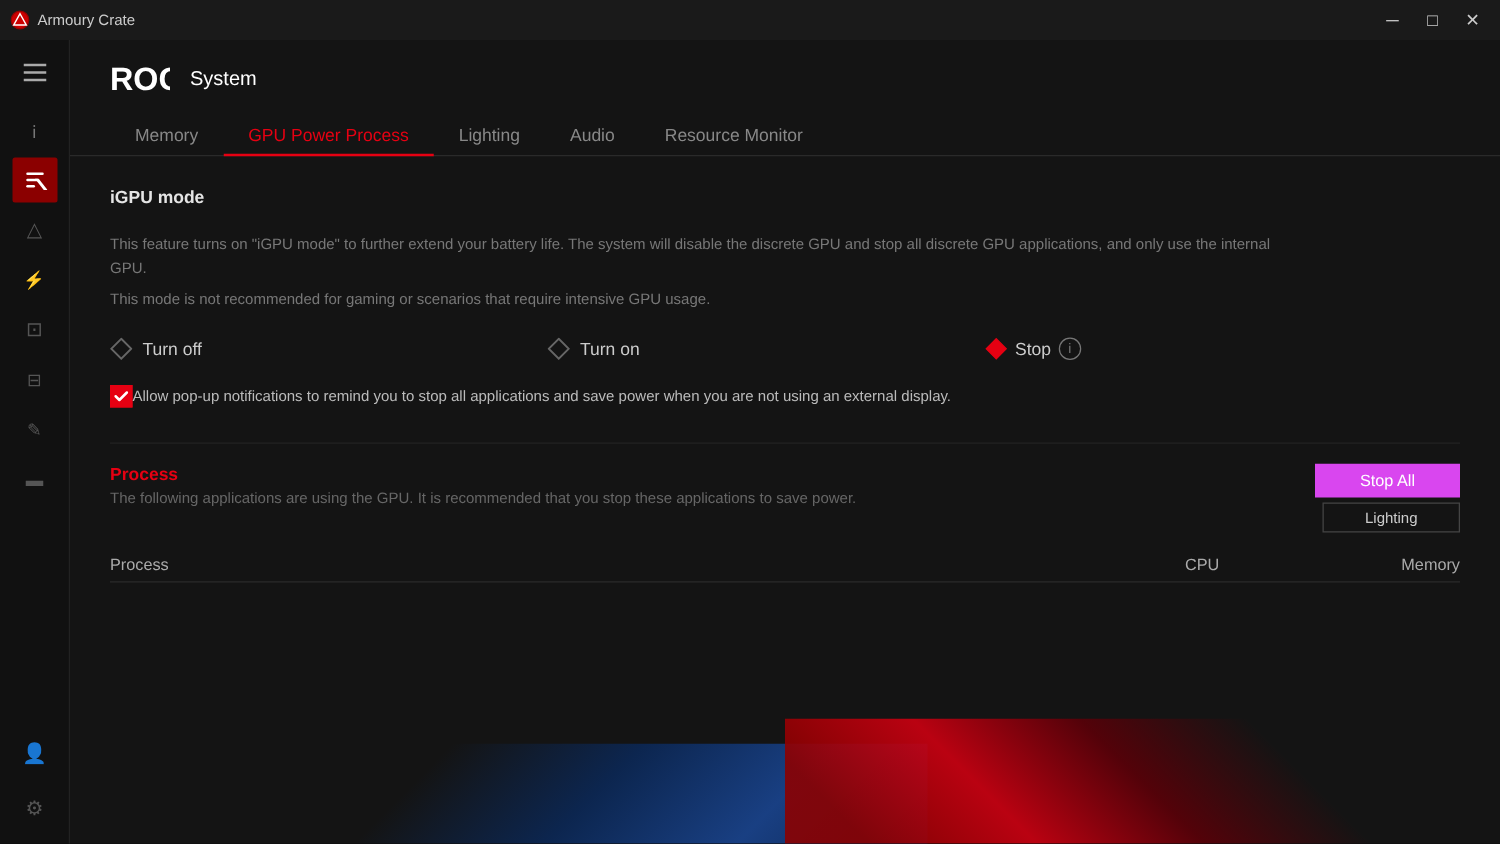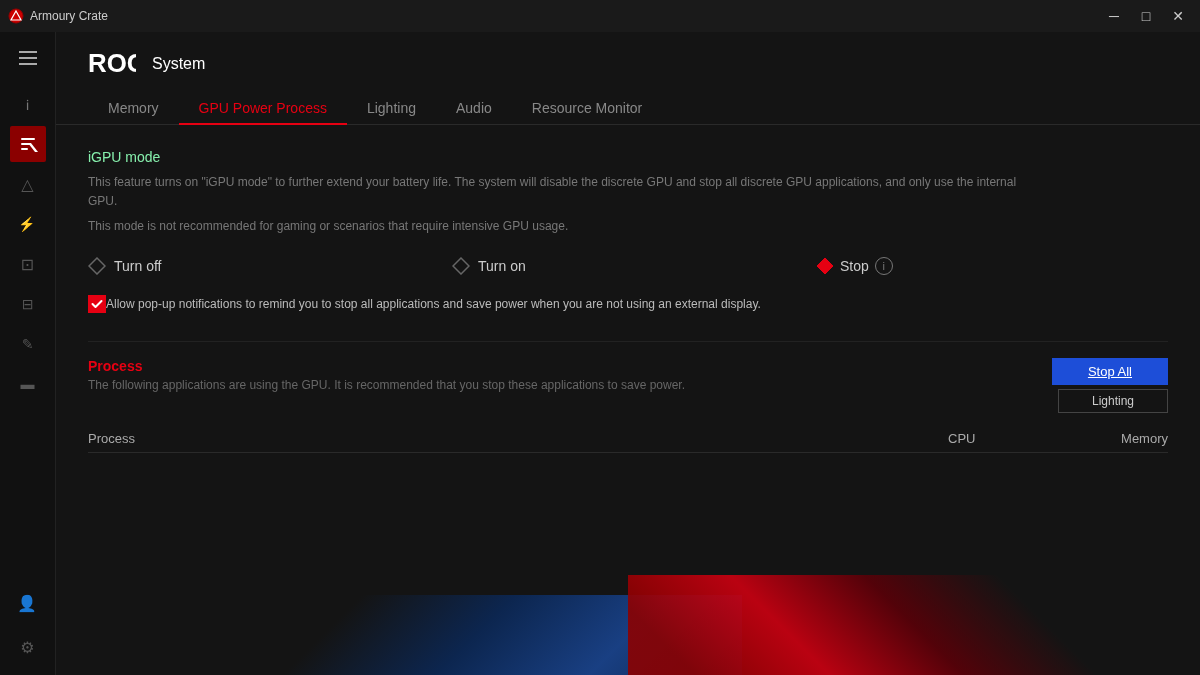--- a/index.html
+++ b/index.html
@@ -169,37 +169,37 @@
     }
 
     
     .main-content {
       flex: 1;
       padding: 24px 32px;
       overflow-y: auto;
     }
 
     .igpu-title {
-      color: #86efac;
+      color: #e5e5e5;
       font-size: 14px;
-      font-weight: 400;
-      margin-bottom: 8px;
+      font-weight: 700;
+      margin-bottom: 21px;
     }
     .igpu-desc {
       color: #777;
       font-size: 12px;
       line-height: 1.6;
       margin-bottom: 20px;
       max-width: 950px;
     }
 
     
     .radio-group {
       display: flex;
-      gap: 14px;
+      gap: 0;
       margin-bottom: 20px;
       align-items: center;
     }
     .radio-option {
       display: flex;
       align-items: center;
       gap: 8px;
       min-width: 350px;
       cursor: pointer;
     }
@@ -286,28 +286,27 @@
       color: #666;
       font-size: 12px;
     }
     .process-buttons {
       display: flex;
       flex-direction: column;
       gap: 4px;
       align-items: flex-end;
     }
     .btn-stop-all {
-      background: #1d4ed8;
+      background: #d946ef;
       border: none;
       color: #fff;
       padding: 6px 36px;
       font-size: 13px;
       cursor: pointer;
       min-width: 110px;
-      text-decoration: underline;
     }
     .btn-refresh {
       background: transparent;
       border: 1px solid #444;
       color: #ccc;
       padding: 4px 16px;
       font-size: 12px;
       cursor: pointer;
       min-width: 110px;
     }

